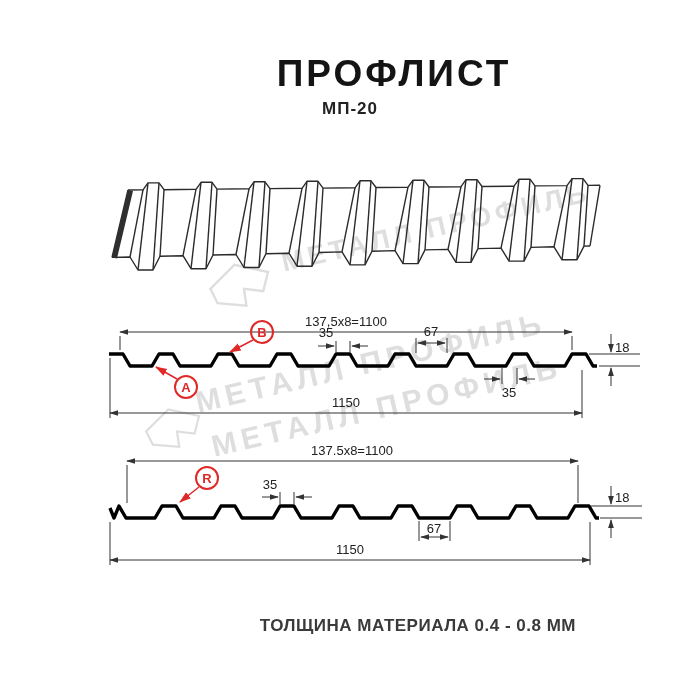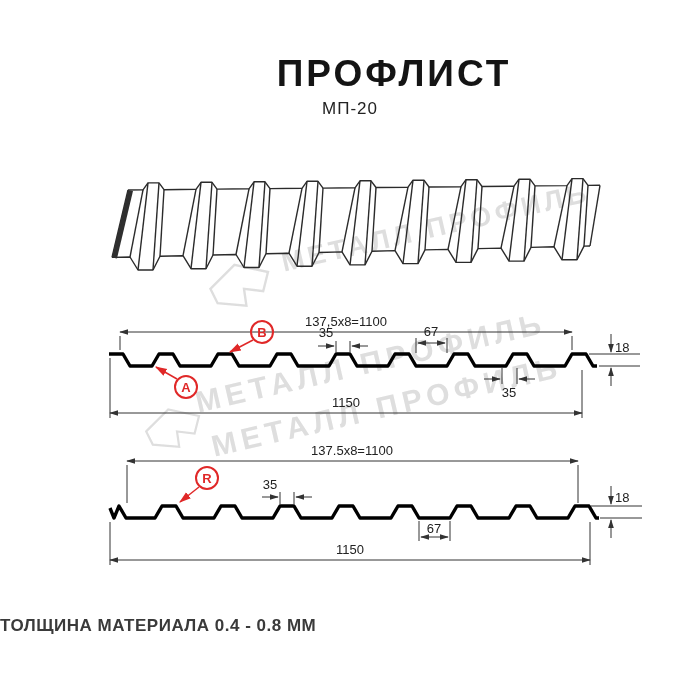--- a/index.html
+++ b/index.html
@@ -1,22 +1,22 @@
 <!DOCTYPE html>
 <html><head>
 <meta charset="utf-8">
 <style>
   html,body{margin:0;padding:0;background:#fff;}
   .page{position:relative;width:700px;height:700px;background:#ffffff;overflow:hidden;
         font-family:"Liberation Sans",sans-serif;}
   .title{position:absolute;left:0;top:53px;width:700px;text-align:center;
          font-size:37px;font-weight:800;letter-spacing:3px;color:#141414;margin-left:44px;}
   .subtitle{position:absolute;left:0;top:99px;width:700px;text-align:center;
-         font-size:17px;font-weight:400;letter-spacing:1px;color:#222;}
-  .footer-note{position:absolute;left:0;top:616px;width:576px;text-align:left;
+         font-size:17px;font-weight:700;letter-spacing:1px;color:#222;}
+  .footer-note{position:absolute;left:0;top:616px;width:576px;text-align:right;
          font-size:17px;font-weight:600;letter-spacing:0.5px;color:#3a3a3a;}
   .wm{position:absolute;color:#d6d6d6;white-space:nowrap;font-weight:700;
       transform:rotate(-13deg);transform-origin:left center;opacity:.8;z-index:1;}
   .wm-1{left:282px;top:248px;font-size:27px;letter-spacing:4px;}
   .wm-2{left:196px;top:386px;font-size:30px;letter-spacing:5px;}
   .wm-3{left:212px;top:430px;font-size:30px;letter-spacing:5px;}
   .wm-logo{position:absolute;z-index:1;opacity:.8;}
   .wm-logo-1{left:208px;top:260px;}
   .wm-logo-2{left:144px;top:404px;}
   svg.draw{position:absolute;left:0;top:0;z-index:2;}

